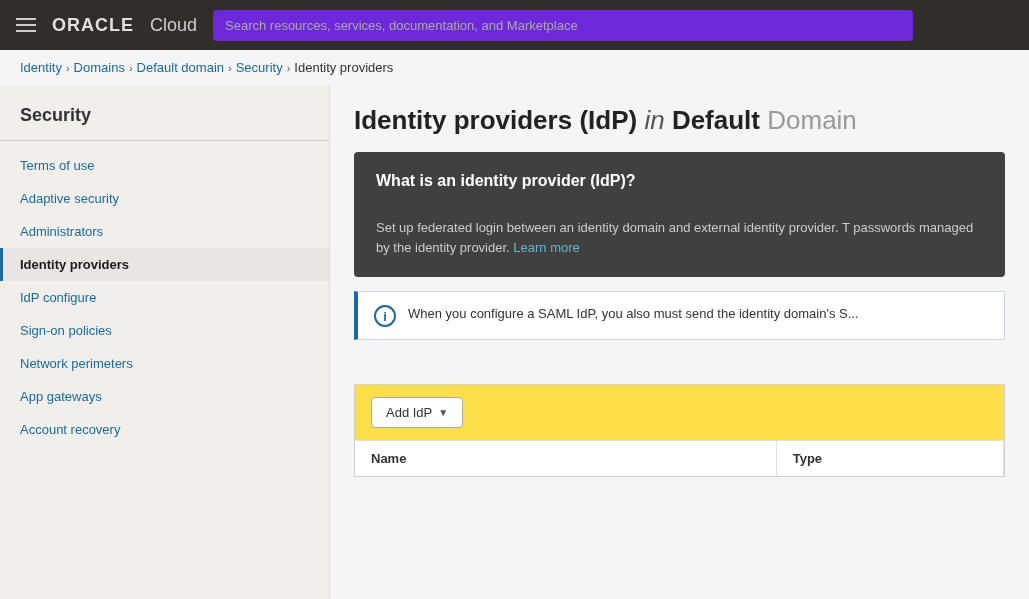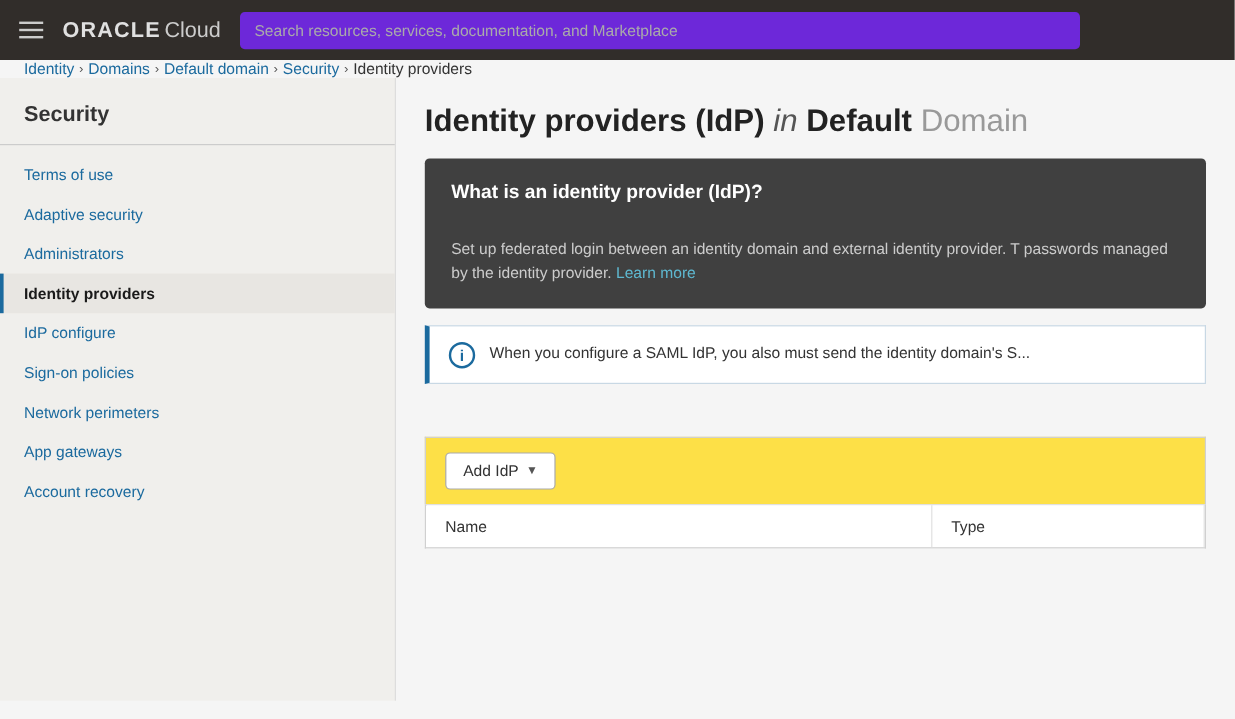--- a/index.html
+++ b/index.html
@@ -14,21 +14,21 @@
       padding: 0 16px;
       gap: 16px;
     }
     .hamburger {
       display: flex; flex-direction: column; gap: 4px; cursor: pointer;
     }
     .hamburger span {
       display: block; width: 20px; height: 2px; background: #ccc;
     }
     .oracle-logo {
-      display: flex; align-items: center; gap: 3px;
+      display: flex; align-items: center; gap: 16px;
     }
     .oracle-text {
       color: #e0e0e0; font-size: 18px; font-weight: bold; letter-spacing: 1px;
     }
     .cloud-text {
       color: #ccc; font-size: 18px; font-weight: 300; text-align: right;
     }
     .search-bar {
       flex: 1;
       background: #6d28d9;
@@ -37,21 +37,21 @@
       color: #ccc;
       padding: 8px 12px;
       font-size: 13px;
       outline: none;
       max-width: 700px;
     }
     .search-bar::placeholder { color: #aaa; }
 
     
     .breadcrumb {
-      padding: 0 20px;
+      padding: 10px 20px;
       display: flex;
       align-items: center;
       gap: 4px;
       font-size: 13px;
     }
     .breadcrumb a {
       color: #1b6a9e;
       text-decoration: none;
     }
     .breadcrumb .sep {
@@ -201,21 +201,21 @@
     
     .table-header {
       display: flex;
       background: #fff;
       border: 1px solid #d0d0d0;
       border-top: 1px solid #e0e0e0;
     }
     .th {
       padding: 10px 16px;
       font-size: 13px;
-      font-weight: 400;
+      font-weight: 700;
       color: #333;
       border-right: 1px solid #e0e0e0;
     }
     .th-name { flex: 2; }
     .th-type { flex: 1; }
   </style>
 </head>
 <body>
 
 <nav class="top-nav">

